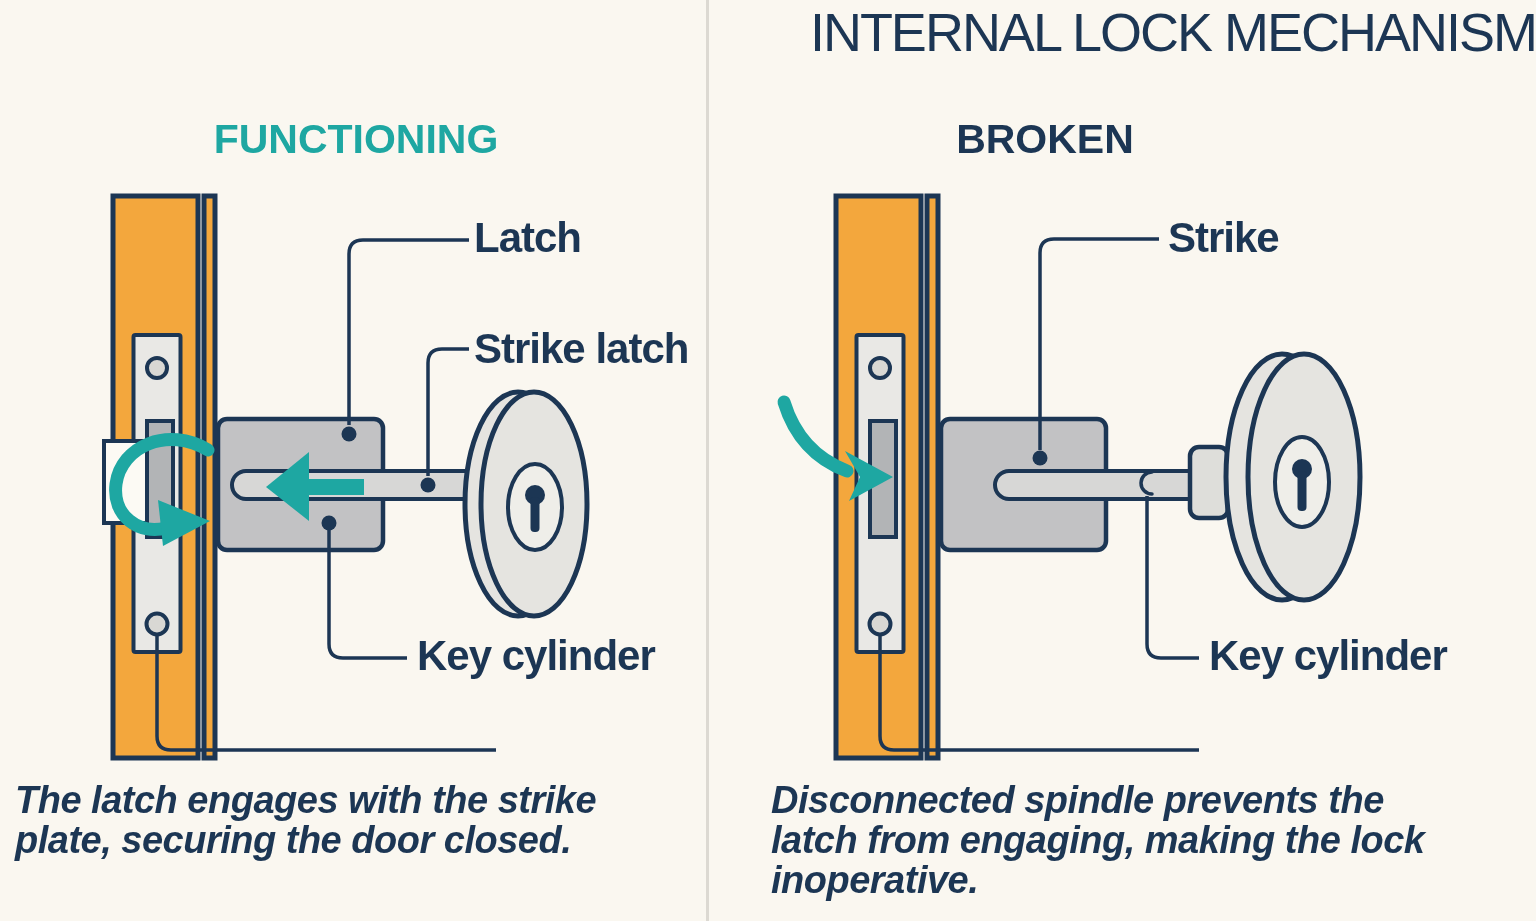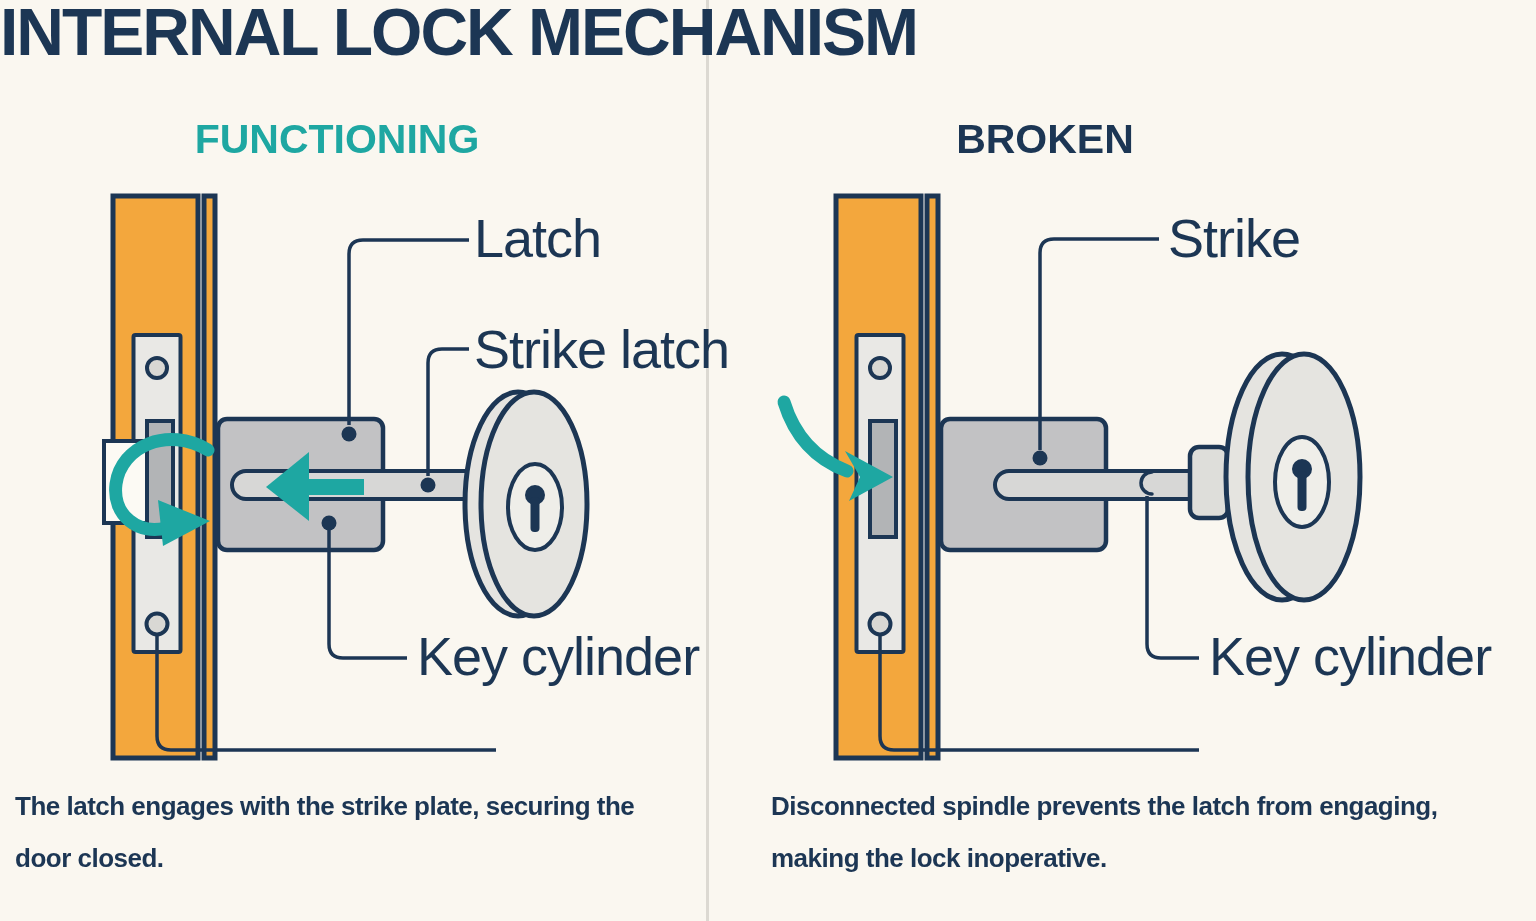--- a/index.html
+++ b/index.html
@@ -11,43 +11,44 @@
   html,body{margin:0;padding:0}
   body{
     width:1536px;height:921px;overflow:hidden;position:relative;
     background:var(--bg);font-family:"Liberation Sans",sans-serif;
     color:var(--navy);
   }
   .abs{position:absolute}
   #divider{left:706px;top:0;width:3px;height:921px;background:var(--divider)}
   #diagram-svg{left:0;top:0}
   .page-title{
-    left:0;right:0;top:2px;text-align:left;
-    font-size:66px;font-weight:700;letter-spacing:-2px;line-height:60px;
+    left:0;right:0;top:2px;text-align:right;
+    font-size:54px;font-weight:400;letter-spacing:-2px;line-height:60px;
     color:var(--navy);white-space:nowrap;
   }
   .panel-heading{
     top:116px;transform:translateX(-50%);
     font-size:41px;font-weight:800;letter-spacing:0px;line-height:46px;
     white-space:nowrap;
   }
-  #heading-functioning{left:337px;color:var(--teal)}
+  #heading-functioning{left:356px;color:var(--teal)}
   #heading-broken{left:1045px;color:var(--navy)}
   .callout{
-    font-size:54px;font-weight:400;letter-spacing:-1px;line-height:44px;
+    font-size:42px;font-weight:700;letter-spacing:-1px;line-height:44px;
     color:var(--navy);white-space:nowrap;
   }
   #callout-latch{left:474px;top:216px}
   #callout-strike-plate{left:474px;top:327px}
   #callout-key-cylinder-left{left:417px;top:634px}
   #callout-spindle{left:1168px;top:216px}
   #callout-key-cylinder-right{left:1209px;top:634px}
   .description{
-    font-size:26px;font-weight:700;letter-spacing:-0.5px;line-height:52px;
+    font-size:38px;font-weight:700;letter-spacing:-0.5px;line-height:40px;
     color:var(--navy);
+    font-style:italic;
   }
   #description-left{left:15px;top:780px;width:640px}
   #description-right{left:771px;top:780px;width:680px}
 
   
   .orange{fill:var(--orange);stroke:var(--navy);stroke-width:5}
   .plate{fill:var(--plate);stroke:var(--navy);stroke-width:4}
   .screw{fill:var(--screw);stroke:var(--navy);stroke-width:4}
   .slot{fill:var(--slot);stroke:var(--navy);stroke-width:4}
   .strikebox{fill:var(--boxFill);stroke:var(--navy);stroke-width:4}

